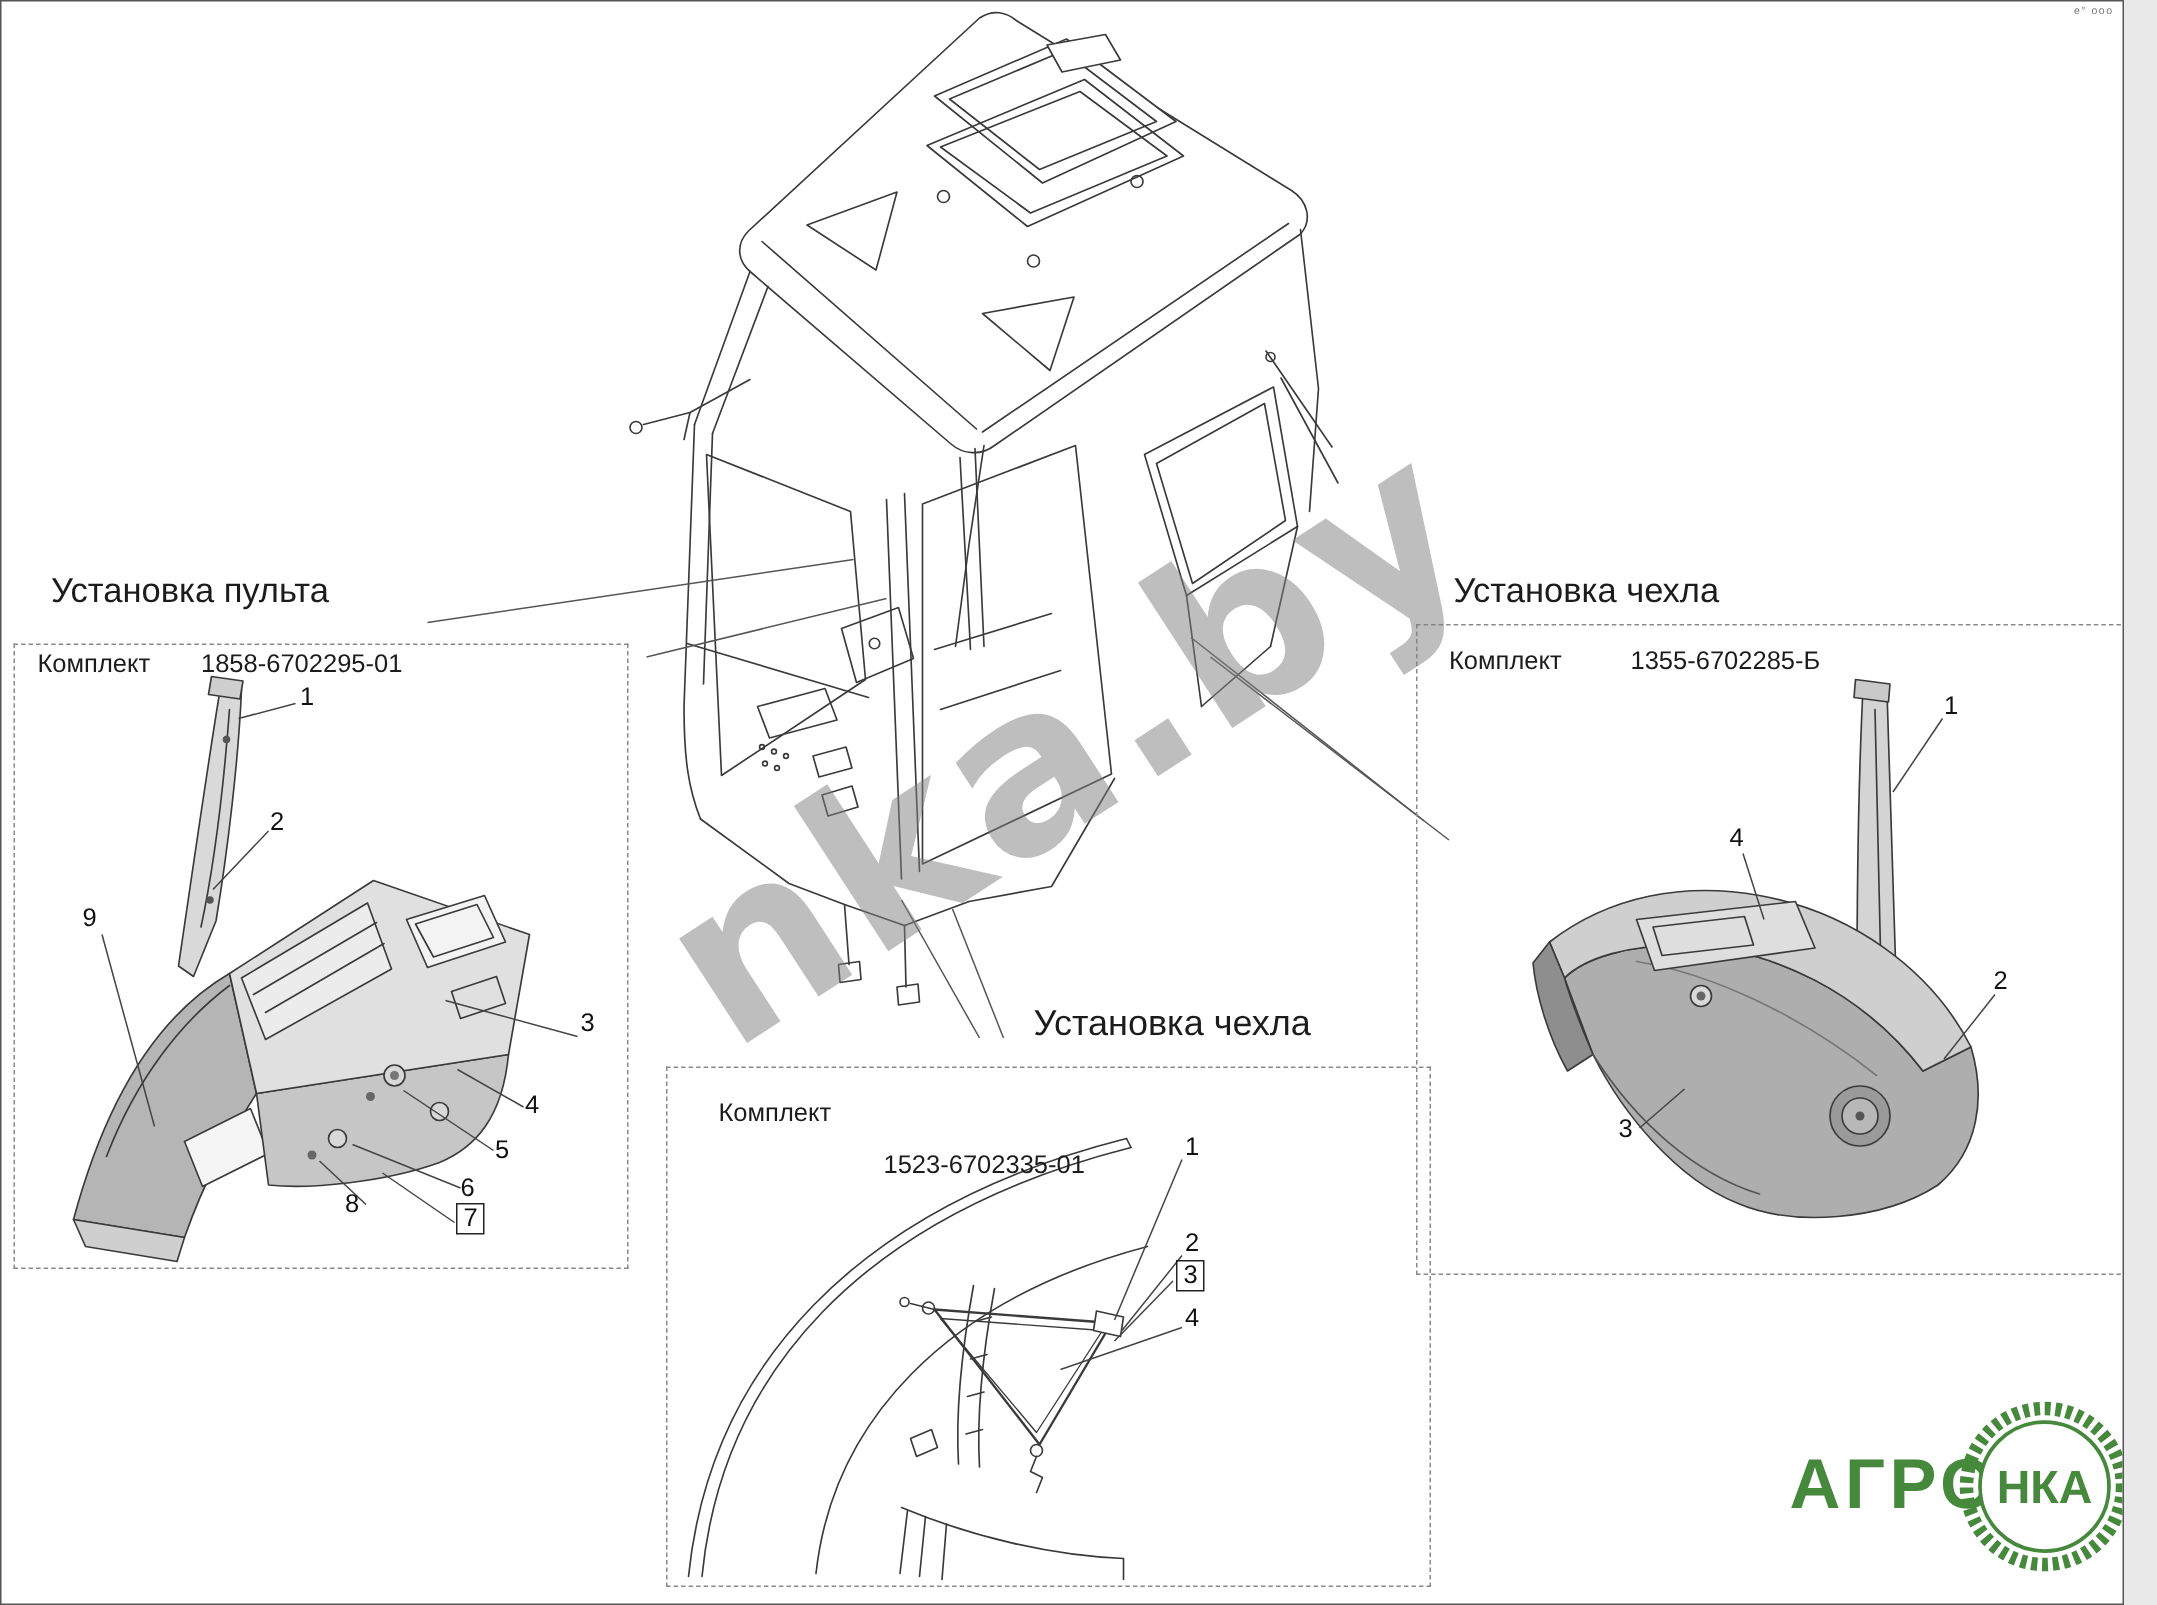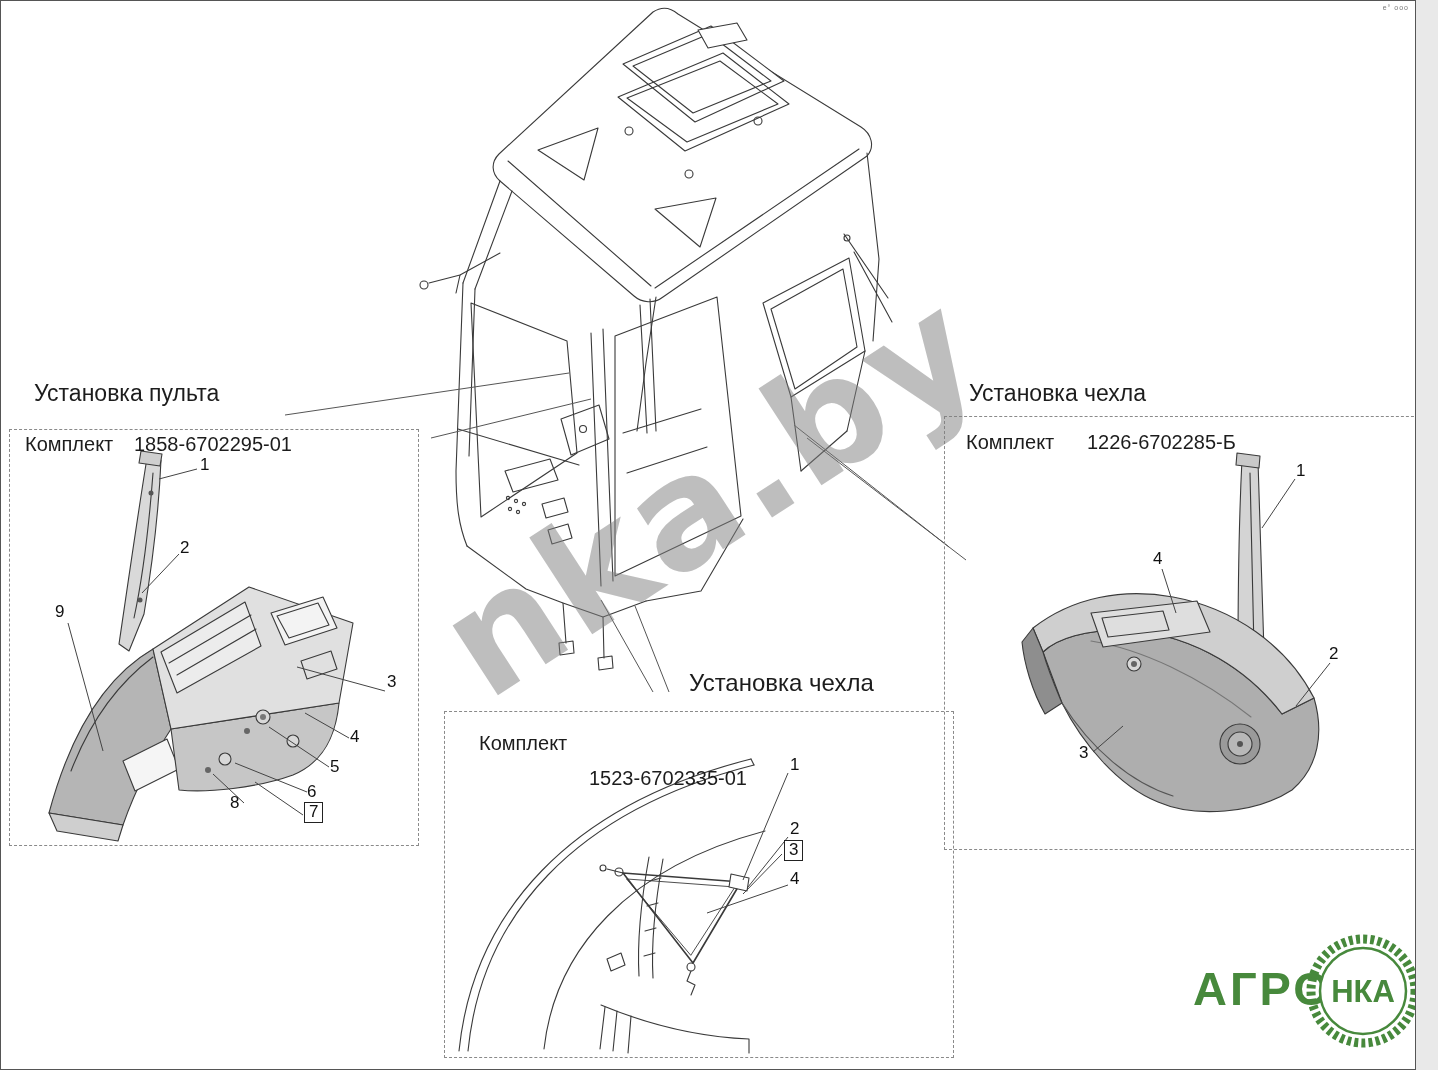--- a/index.html
+++ b/index.html
@@ -5,21 +5,21 @@
   html,body { margin:0; padding:0; background:#e9e9e9; }
   .page {
     position:relative; width:1416px; height:1070px; background:#ffffff;
     font-family:"Liberation Sans", sans-serif; color:#1c1c1c;
     border:1px solid #555; box-sizing:border-box; overflow:hidden;
   }
   svg.art { position:absolute; left:0; top:0; }
   .box { position:absolute; border:1px dashed #8a8a8a; }
   .title { position:absolute; font-size:23px; white-space:nowrap; }
   .title.small { font-size:24px; }
-  .kit-label, .kit-num { position:absolute; font-size:20px; white-space:nowrap; }
+  .kit-label, .kit-num { position:absolute; font-size:17px; white-space:nowrap; }
   .co { position:absolute; font-size:17px; line-height:18px; color:#111; }
   .co.boxed { border:1px solid #222; padding:0 4px 1px 4px; }
   .watermark {
     position:absolute; left:350px; top:405px; width:720px; text-align:center;
     font-family:"DejaVu Sans", sans-serif; font-weight:bold;
     font-size:152px; letter-spacing:4px; color:#7f7f7f; opacity:0.5;
     transform:rotate(-33deg); transform-origin:center; pointer-events:none;
     white-space:nowrap;
   }
   .corner-mark { position:absolute; right:6px; top:3px; font-size:7px; color:#777; letter-spacing:1px; }
@@ -209,21 +209,21 @@
   <div class="box" style="left:8px;top:428px;width:408px;height:415px"></div>
   <div class="box" style="left:943px;top:415px;width:483px;height:432px"></div>
   <div class="box" style="left:443px;top:710px;width:508px;height:345px"></div>
 
   <div class="title" style="left:33px;top:379px">Установка пульта</div>
   <span class="kit-label" style="left:24px;top:432px">Комплект</span>
   <span class="kit-num" style="left:133px;top:432px">1858-6702295-01</span>
 
   <div class="title" style="left:968px;top:379px">Установка чехла</div>
   <span class="kit-label" style="left:965px;top:430px">Комплект</span>
-  <span class="kit-num" style="left:1086px;top:430px">1226-6702285-Б</span>
+  <span class="kit-num" style="left:1086px;top:430px">1355-6702285-Б</span>
 
   <div class="title small" style="left:688px;top:668px">Установка чехла</div>
   <span class="kit-label" style="left:478px;top:731px">Комплект</span>
   <span class="kit-num" style="left:588px;top:766px">1523-6702335-01</span>
 
   <span class="co" style="left:199px;top:455px">1</span>
   <span class="co" style="left:179px;top:538px">2</span>
   <span class="co" style="left:386px;top:672px">3</span>
   <span class="co" style="left:349px;top:727px">4</span>
   <span class="co" style="left:329px;top:757px">5</span>

